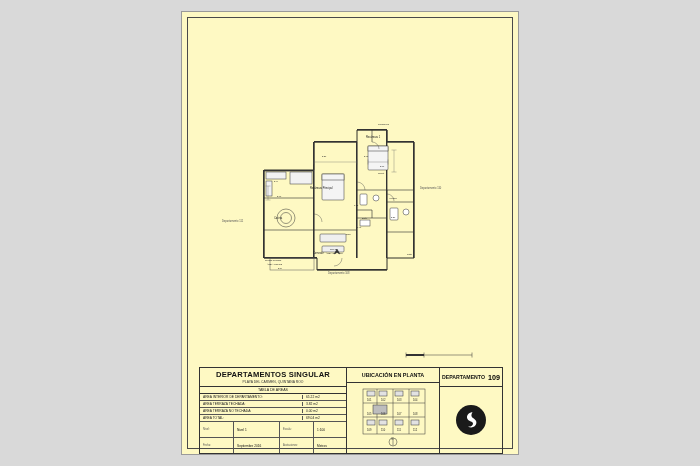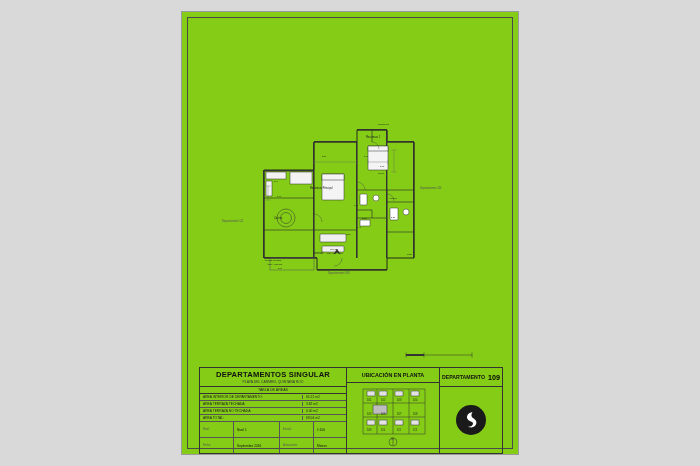--- a/index.html
+++ b/index.html
@@ -12,21 +12,21 @@
     height: 466px;
     font-family: "Liberation Sans", sans-serif;
     overflow: hidden;
   }
   .page {
     position: absolute;
     left: 181px;
     top: 11px;
     width: 338px;
     height: 444px;
-    background: #84cc16;
+    background: #fef9c3;
     border: 1px solid #9a9a9a;
     box-sizing: border-box;
   }
   .sheet-border {
     position: absolute;
     left: 5px;
     top: 5px;
     right: 5px;
     bottom: 5px;
     border: 1px solid #4a4a4a;

